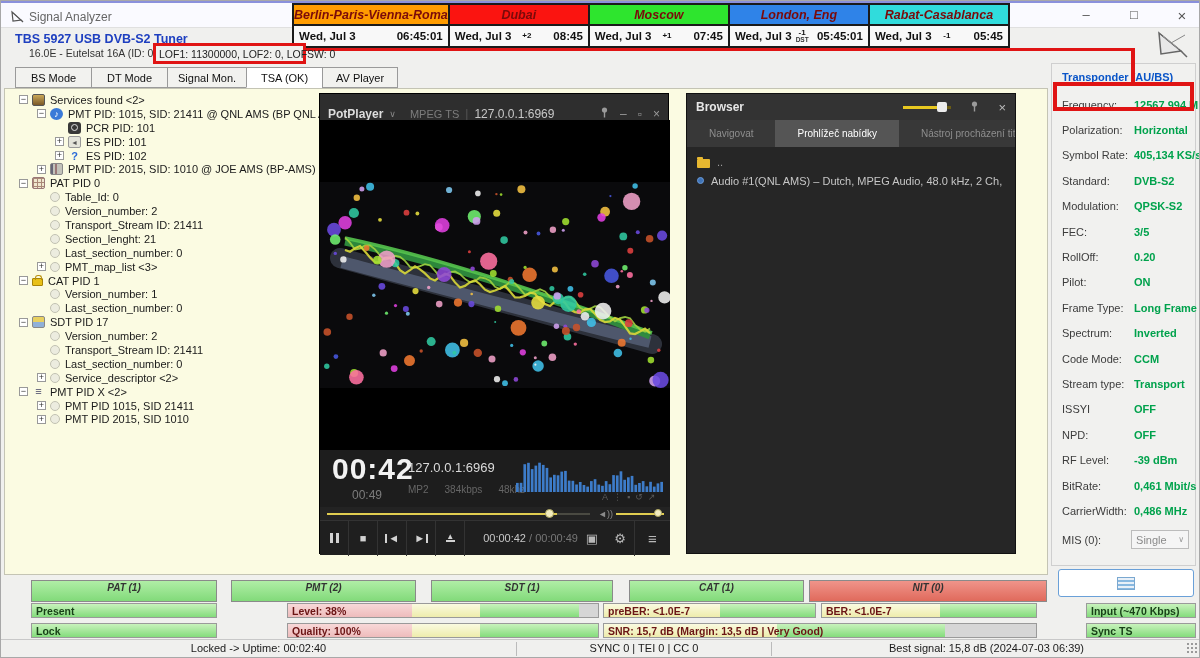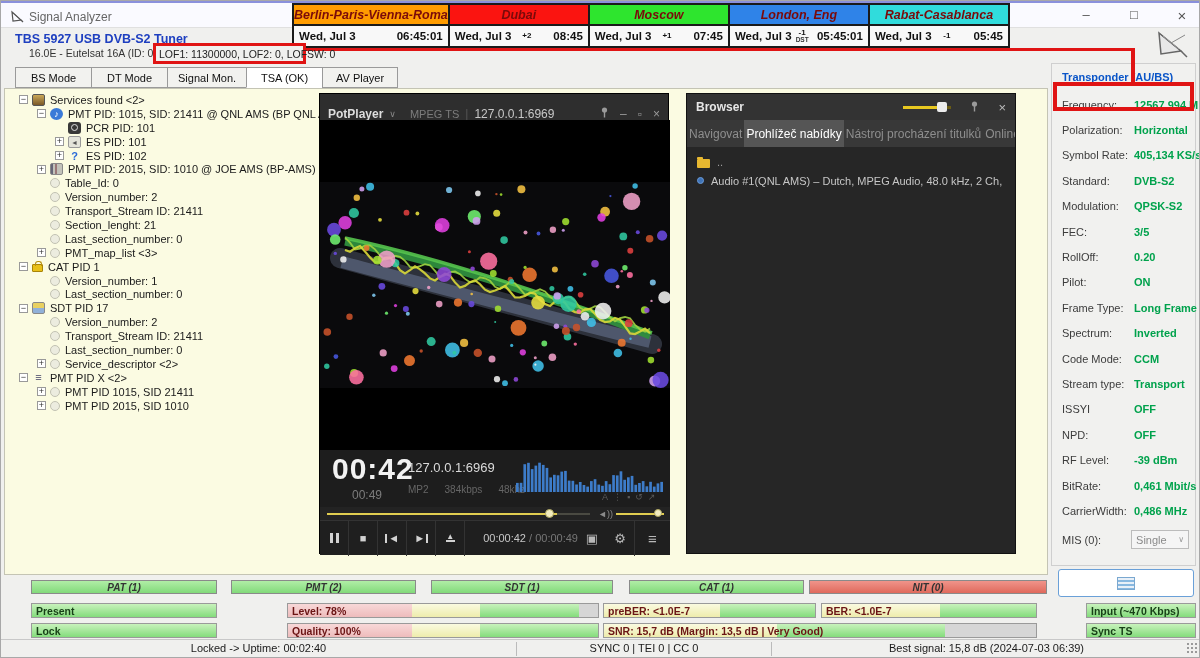--- a/index.html
+++ b/index.html
@@ -108,21 +108,21 @@
   
   .br{position:absolute;left:685px;top:92px;width:330px;height:461px;background:#282828;border:1px solid #111;z-index:3}
   .br-title{position:absolute;left:0;top:0;right:0;height:26px;background:#333;display:flex;align-items:center;padding:0 9px;gap:19px}
   .br-name{font-size:12px;font-weight:bold;color:#e6e6e6;margin-right:auto}
   .br-slider{position:relative;width:48px;height:10px}
   .br-strack{position:absolute;left:0;top:4px;width:48px;height:3px;background:#6a5c14}
   .br-sfill{position:absolute;left:0;top:4px;width:38px;height:3px;background:#e8c820}
   .br-sknob{position:absolute;left:34px;top:0;width:10px;height:10px;background:#ececec;border-radius:2px}
   .br-x{color:#bbb;font-size:13px}
   .br-tabs{position:absolute;left:0;top:26px;right:0;height:27px;background:#383838;display:flex;align-items:stretch;overflow:hidden}
-  .brtab{display:flex;align-items:center;padding:0 2px;font-size:12px;color:#8e8e8e;white-space:nowrap}
+  .brtab{display:flex;align-items:center;padding:0 22px;font-size:10px;color:#8e8e8e;white-space:nowrap}
   .brtab.active{background:#555;color:#fff}
   .br-content{position:absolute;left:0;top:53px;right:0;bottom:0;background:#262626;padding:7px 10px;font-size:11px;color:#c6c6c6}
   .folder-row{display:flex;align-items:center;gap:7px;height:16px}
   .folder-ic{width:13px;height:9px;background:#e8b830;border-radius:1px;position:relative;margin-top:2px}
   .folder-ic::before{content:"";position:absolute;left:0;top:-2px;width:6px;height:2px;background:#e8b830;border-radius:1px 1px 0 0}
   .dots-lbl{color:#9a9a9a}
   .audio-row{display:flex;align-items:center;gap:7px;height:17px;margin-top:2px}
   .audio-dot{width:7px;height:7px;border-radius:50%;background:#3f74b8;border:1px solid #6a9ad8;flex:none}
   .audio-txt{white-space:nowrap;overflow:hidden}
 
@@ -134,21 +134,21 @@
   .tp-label{width:72px;font-size:11px;color:#3c3c3c;flex:none}
   .tp-value{font-size:11px;font-weight:bold;color:#00a24c;white-space:nowrap}
   .mis-row{position:absolute;left:10px;top:466px;right:6px;display:flex;align-items:center}
   .mis-label{width:72px;font-size:11px;color:#3c3c3c}
   .mis-select{width:60px;height:19px;border:1px solid #bcbcbc;background:#f5f5f5;color:#8a8a8a;font-size:11px;display:flex;align-items:center;padding:0 4px}
   .mis-select .caret{margin-left:auto;font-size:8px;color:#999}
   .sb-button{position:absolute;left:1057px;top:568px;width:136px;height:28px;background:#fff;border:1px solid #6aa0d8;border-radius:3px;display:flex;align-items:center;justify-content:center}
   .sb-icon{width:18px;height:13px;border:1px solid #7aa8d0;background:repeating-linear-gradient(#e8f0f8 0 2px,#88b8e0 2px 4px)}
 
   
-  .psi{position:absolute;top:579px;height:14px;border:1px solid #8a8a8a;font-size:10px;font-style:italic;font-weight:bold;text-align:center;line-height:13px;color:#333;white-space:nowrap;overflow:hidden}
+  .psi{position:absolute;top:579px;height:22px;border:1px solid #8a8a8a;font-size:10px;font-style:italic;font-weight:bold;text-align:center;line-height:13px;color:#333;white-space:nowrap;overflow:hidden}
   .psi.g{background:linear-gradient(#b0eea6,#82da7a)}
   .psi.r{background:linear-gradient(#f0948a,#e06a5c)}
 
   
   .meter{position:absolute;height:15px;border:1px solid #9a9a9a;background:#d6d6d6;overflow:hidden}
   .seg{position:absolute;top:0;bottom:0}
   .sg{background:linear-gradient(#c8f2bc,#84dc7c)}
   .sy{background:linear-gradient(#fafae0,#eeecac)}
   .sp{background:linear-gradient(#f8d8d8,#eebcbc)}
   .sx{background:#d6d6d6}
@@ -291,20 +291,25 @@
         </div>
       <div class="trow lvl2">
           <span class="exp plus"></span>
           <span class="ticon ic-q"></span>
           <span>ES PID: 102</span>
         </div>
       <div class="trow lvl1">
           <span class="exp plus"></span>
           <span class="ticon ic-chart"></span>
           <span>PMT PID: 2015, SID: 1010 @ JOE AMS (BP-AMS)</span>
+        </div>
+      <div class="trow lvl0">
+          <span class="exp minus"></span>
+          <span class="ticon ic-table"></span>
+          <span>PAT PID 0</span>
         </div>
       <div class="trow lvl1">
           <span class="exp none"></span>
           <span class="ticon ic-dot"></span>
           <span>Table_Id: 0</span>
         </div>
       <div class="trow lvl1">
           <span class="exp none"></span>
           <span class="ticon ic-dot"></span>
           <span>Version_number: 2</span>
@@ -761,21 +766,21 @@
 
   <div class="meter" style="left:30px;top:602px;width:186px">
     <i class="seg sg" style="left:0;width:100%"></i>
       <span class="mlabel mgrn">Present</span>
   </div>
   <div class="meter" style="left:286px;top:602px;width:312px">
     <i class="seg sp" style="left:0;width:40%"></i>
       <i class="seg sy" style="left:40%;width:22%"></i>
       <i class="seg sg" style="left:62%;width:32%"></i>
       <i class="seg sx" style="left:94%;width:6%"></i>
-    <span class="mlabel mred">Level: 78%</span>
+    <span class="mlabel mred">Level: 38%</span>
   </div>
   <div class="meter" style="left:602px;top:602px;width:213px">
     <i class="seg sy" style="left:0;width:55%"></i>
       <i class="seg sg" style="left:55%;width:45%"></i>
     <span class="mlabel mred">preBER: &lt;1.0E-7</span>
   </div>
   <div class="meter" style="left:820px;top:602px;width:216px">
     <i class="seg sy" style="left:0;width:55%"></i>
       <i class="seg sg" style="left:55%;width:45%"></i>
     <span class="mlabel mred">BER: &lt;1.0E-7</span>

